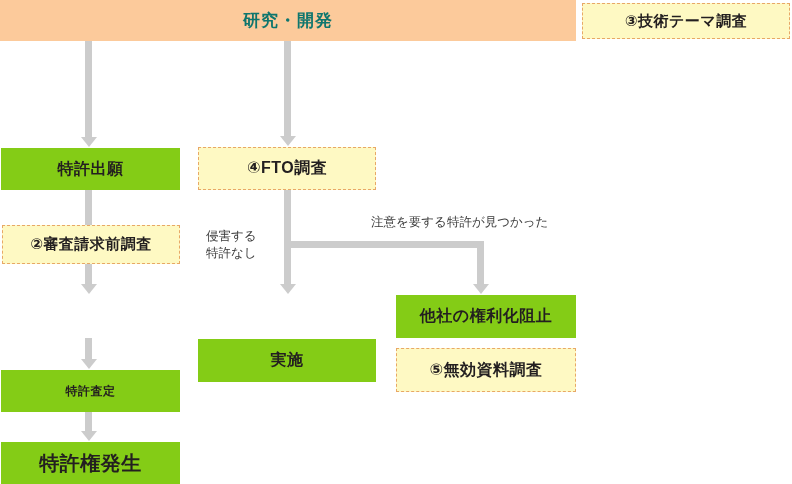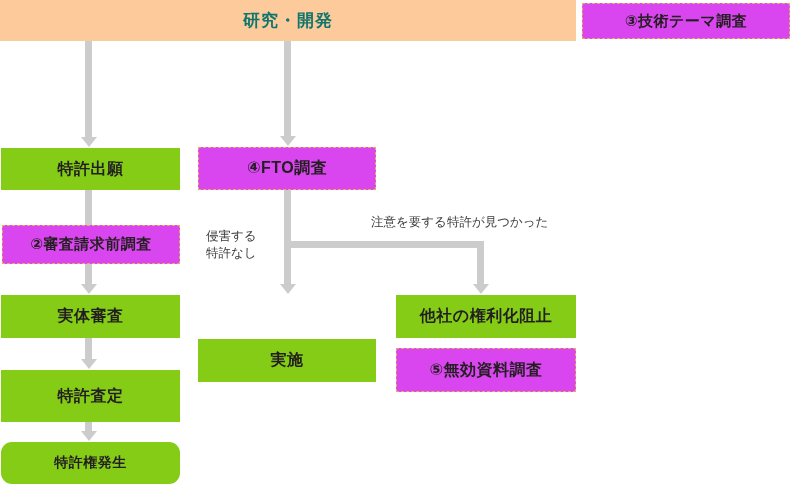--- a/index.html
+++ b/index.html
@@ -27,21 +27,21 @@
     font-weight: bold;
     color: #231f20;
     letter-spacing: 0.5px;
     z-index: 3;
   }
   .fill {
     background: #84cc16;
     border: none;
   }
   .dashed {
-    background: #d946ef;
+    background: #fef9c3;
     border: 1px dashed #e8a866;
   }
   .banner {
     position: absolute;
     left: 0;
     top: 0;
     width: 576px;
     height: 41px;
     background: #fcca9b;
     display: flex;
@@ -114,29 +114,26 @@
 
 
   <div class="node fill" style="left:1px; top:148px; width:179px; height:42px; font-size:16px;">
     <span>特許出願</span>
   </div>
 
   <div class="node dashed" style="left:2px; top:225px; width:178px; height:39px; font-size:15px;">
     <span>②審査請求前調査</span>
   </div>
 
-  <div class="node fill" style="left:1px; top:295px; width:179px; height:43px; font-size:16px;">
-    <span>実体審査</span>
-  </div>
 
-  <div class="node fill" style="left:1px; top:370px; width:179px; height:52px; font-size:16px;">
+  <div class="node fill" style="left:1px; top:370px; width:179px; height:42px; font-size:12px;">
     <span>特許査定</span>
   </div>
 
-  <div class="node fill" style="left:1px; top:442px; width:179px; height:42px; font-size:14px;border-radius:11px;">
+  <div class="node fill" style="left:1px; top:442px; width:179px; height:42px; font-size:20px;">
     <span>特許権発生</span>
   </div>
 
   <div class="node dashed" style="left:582px; top:3px; width:208px; height:36px; font-size:15px;">
     <span>③技術テーマ調査</span>
   </div>
 
   <div class="node dashed" style="left:198px; top:147px; width:178px; height:43px; font-size:16px;">
     <span>④FTO調査</span>
   </div>

